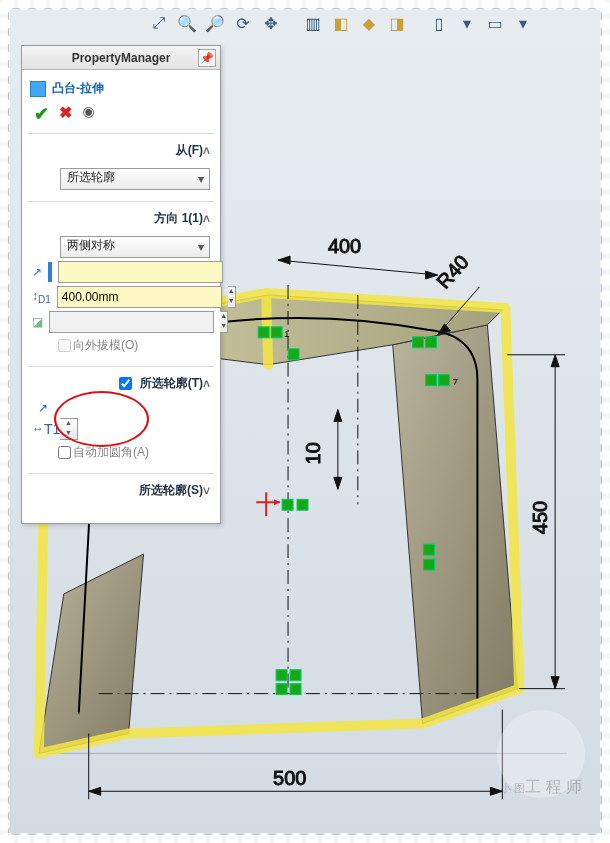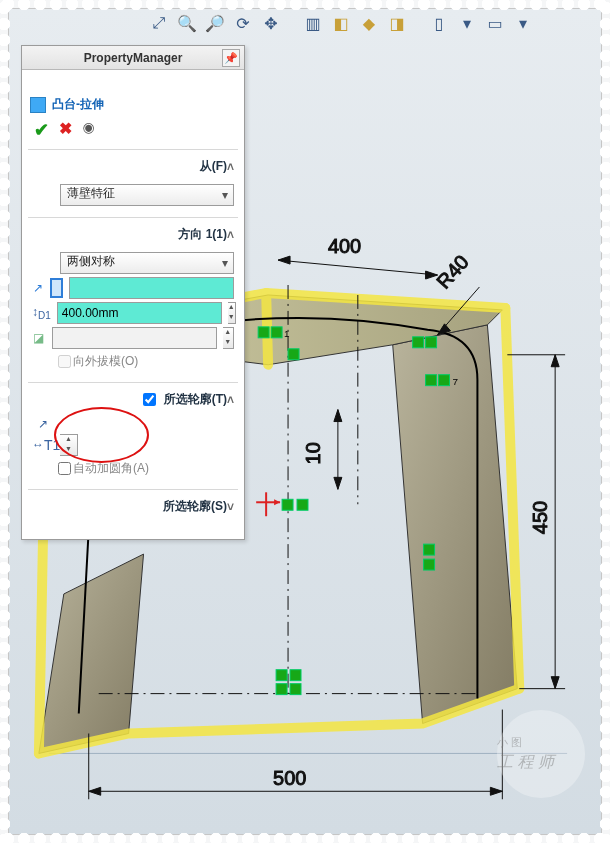--- a/index.html
+++ b/index.html
@@ -9,49 +9,49 @@
   .scallop { position:absolute; background:#fff; }
   .scallop.top, .scallop.bottom { left:0; right:0; height:12px; background: radial-gradient(circle 6px at 8px 6px, #fff 6px, transparent 6.5px) repeat-x; background-size:16px 12px; }
   .scallop.top{ top:-2px; } .scallop.bottom{ bottom:-2px; transform:scaleY(-1);}
   .scallop.left, .scallop.right { top:0; bottom:0; width:12px; background: radial-gradient(circle 6px at 6px 8px, #fff 6px, transparent 6.5px) repeat-y; background-size:12px 16px; }
   .scallop.left{ left:-2px;} .scallop.right{ right:-2px; transform:scaleX(-1);}
   
   .toolbar { position: absolute; top: 2px; left: 140px; right: 40px; height: 24px; display:flex; gap:8px; align-items:center; }
   .toolbar .tb { width:20px; height:20px; display:flex; align-items:center; justify-content:center; color:#3a5a85; border:1px solid transparent; border-radius:2px; }
   .toolbar .sep{ width:6px;}
   
-  .pm { position:absolute; left:12px; top:36px; width:224px; background:#fff; border:1px solid #9b9b9b; box-shadow:2px 2px 4px rgba(0,0,0,.15); }
+  .pm { position:absolute; left:12px; top:36px; width:200px; background:#fff; border:1px solid #9b9b9b; box-shadow:2px 2px 4px rgba(0,0,0,.15); }
   .pm-title { background:linear-gradient(#f3f3f3,#e3e3e3); border-bottom:1px solid #b8b8b8; height:24px; display:flex; align-items:center; justify-content:center; font-size:12px; font-weight:bold; color:#333; position:relative;}
   .pm-title .pin{ position:absolute; right:4px; top:3px; width:18px; height:18px; border:1px solid #a8a8a8; background:#f4f4f4; display:flex; align-items:center; justify-content:center; font-size:11px; color:#555;}
-  .pm-body { padding:22px 6px 10px; font-size:12px; color:#222; }
+  .pm-body { padding:6px 6px 10px; font-size:12px; color:#222; }
   .feat-hdr{ display:flex; align-items:center; gap:6px; padding:4px 2px;}
   .feat-hdr .cube{ width:16px; height:16px; background:#3fa9f5; border:1px solid #2a82c4; }
   .feat-hdr .name{ color:#1162b5; font-weight:bold;}
   .act-row{ display:flex; gap:10px; padding:2px 6px 8px;}
   .act-row .ok{ color:#1a9a1a; font-size:18px; font-weight:bold;}
   .act-row .no{ color:#d22; font-size:16px; font-weight:bold;}
   .act-row .eye{ font-size:14px; color:#555;}
   .sect{ border-top:1px solid #d8d8d8; padding:6px 4px 8px;}
   .sect-h{ display:flex; justify-content:flex-end; align-items:center; font-weight:bold; color:#234; padding:2px 0 6px; cursor:default;}
   .sect-h .chev{ font-size:12px; color:#666;}
   .row{ display:flex; align-items:center; gap:6px; margin:3px 0;}
   .row .ic{ width:22px; text-align:center; font-size:12px; color:#3a64a0;}
   .sel{ flex:1; height:22px; border:1px solid #9c9c9c; background:linear-gradient(#fff,#ececec); font-size:12px; padding:0 18px 0 6px; position:relative;}
   .sel::after{ content:"▾"; position:absolute; right:5px; top:3px; color:#555;}
-  .inp{ flex:1; height:22px; border:1px solid #9c9c9c; padding:0 4px; font-size:12px; background:#5eead4;}
+  .inp{ flex:1; height:22px; border:1px solid #9c9c9c; padding:0 4px; font-size:12px; background:#fef9c3;}
   .spin{ width:18px; height:22px; border:1px solid #9c9c9c; border-left:none; background:linear-gradient(#fff,#e8e8e8); display:flex; flex-direction:column;}
   .spin div{ flex:1; font-size:7px; text-align:center; color:#555;}
   .chk{ display:flex; align-items:center; gap:2px; padding-left:26px; margin:4px 0; color:#888;}
   .chk input{ width:13px; height:13px;}
   .red-oval{ position:absolute; border:2.5px solid #d11; border-radius:50%/50%; pointer-events:none;}
   .blue-sq{ display:inline-block; width:20px; height:20px; border:2px solid #2f7ed8; background:#cfe6fb; vertical-align:middle;}
   
   .canvas{ position:absolute; left:0; right:0; top:26px; bottom:0; }
   .canvas svg{ width:100%; height:100%; }
-  .watermark{ position:absolute; right:16px; bottom:36px; width:88px; height:88px; border-radius:50%; background:rgba(255,255,255,.3); display:flex; flex-direction:column; align-items:flex-start; justify-content:center; color:rgba(120,120,120,.45); font-size:13px;}
+  .watermark{ position:absolute; right:16px; bottom:36px; width:88px; height:88px; border-radius:50%; background:rgba(255,255,255,.3); display:flex; flex-direction:row; align-items:flex-end; justify-content:center; color:rgba(120,120,120,.45); font-size:13px;}
   .watermark .s{ font-size:11px; margin-bottom:2px;}
 </style>
 </head>
 <body>
 
 <div class="frame">
 
   <div class="toolbar">
     <div class="tb">⤢</div>
     <div class="tb">🔍</div>
@@ -162,21 +162,21 @@
       </g>
 
       <g transform="translate(258,468)">
         <line x1="-10" y1="0" x2="14" y2="0" stroke="#d22" stroke-width="2"></line>
         <line x1="0" y1="-10" x2="0" y2="14" stroke="#d22" stroke-width="2"></line>
         <polygon points="14,0 8,-3 8,3" fill="#d22"></polygon>
       </g>
     </svg>
     <div class="watermark">
       <div class="s">小 图</div>
-      <div style="font-size:16px;font-style:italic;">工 程 师</div>
+      <div style="font-size:16px;">工 程 师</div>
     </div>
   </div>
 
   <div class="pm">
     <div class="pm-title">
       <span>PropertyManager</span>
       <div class="pin">📌</div>
     </div>
     <div class="pm-body">
       <div class="feat-hdr">
@@ -189,21 +189,21 @@
         <span class="eye">◉</span>
       </div>
 
       <div class="sect">
         <div class="sect-h">
           <span>从(F)</span>
           <span class="chev">˄</span>
         </div>
         <div class="row">
           <span class="ic"></span>
-          <div class="sel"><span>薄壁特征</span></div>
+          <div class="sel"><span>所选轮廓</span></div>
         </div>
       </div>
 
       <div class="sect">
         <div class="sect-h">
           <span>方向 1(1)</span>
           <span class="chev">˄</span>
         </div>
         <div class="row">
           <span class="ic"></span>

